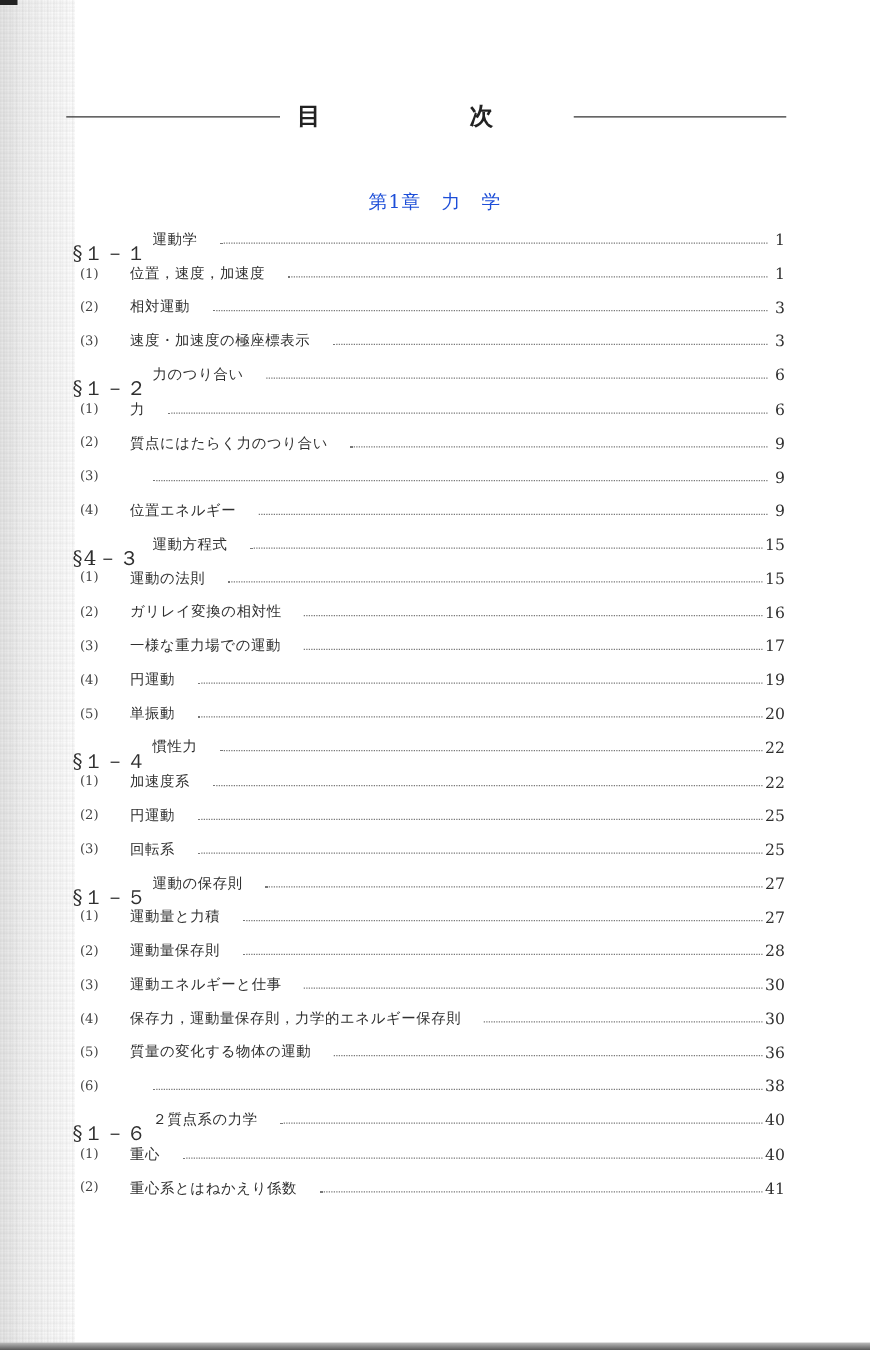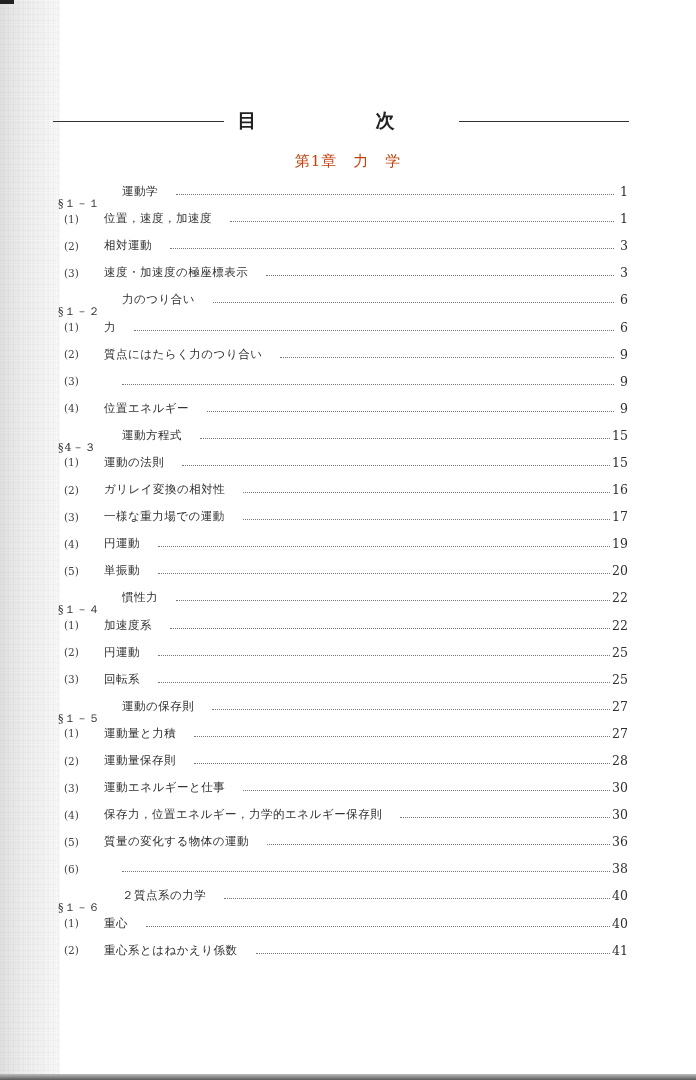--- a/index.html
+++ b/index.html
@@ -32,21 +32,21 @@
     background: linear-gradient(180deg, #bdbdbd, #5a5a5a);
   }
   .top-corner {
     position: absolute;
     left: 0; top: 0;
     width: 14px; height: 4px;
     background: #222;
   }
   .toc-header {
     position: absolute;
-    top: 108px;
+    top: 80px;
     left: 53px;
     width: 576px;
     height: 26px;
     display: flex;
     align-items: center;
   }
   .rule {
     flex: 1;
     height: 0;
     border-top: 1.5px solid #333;
@@ -62,21 +62,21 @@
     margin-right: -36px;
   }
   .rule.right { margin-left: 50px; }
   .chapter-title {
     position: absolute;
     top: 152px;
     left: 0;
     width: 696px;
     text-align: center;
     font-size: 15px;
-    color: #c2410c;
+    color: #1d4ed8;
     letter-spacing: 1px;
   }
   .toc-list {
     position: absolute;
     top: 178px;
     left: 58px;
     width: 570px;
   }
   .toc-row {
     height: 27.1px;
@@ -84,21 +84,21 @@
     align-items: center;
     font-size: 12px;
     color: #2f2f2f;
   }
   .toc-row .num {
     white-space: nowrap;
     flex: none;
   }
   .toc-row.section .num {
     width: 64px;
-    font-size: 11px;
+    font-size: 16px;
     letter-spacing: 1px;
     margin-top: 24px;
   }
   .toc-row.sub .num {
     width: 40px;
     margin-left: 6px;
     font-size: 10.5px;
     color: #444;
   }
   .toc-row .label {
@@ -271,21 +271,21 @@
     <span class="page">28</span>
   </div>
   <div class="toc-row sub">
     <span class="num">(3)</span>
     <span class="label">運動エネルギーと仕事</span>
     <span class="dots"></span>
     <span class="page">30</span>
   </div>
   <div class="toc-row sub">
     <span class="num">(4)</span>
-    <span class="label">保存力，位置エネルギー，力学的エネルギー保存則</span>
+    <span class="label">保存力，運動量保存則，力学的エネルギー保存則</span>
     <span class="dots"></span>
     <span class="page">30</span>
   </div>
   <div class="toc-row sub">
     <span class="num">(5)</span>
     <span class="label">質量の変化する物体の運動</span>
     <span class="dots"></span>
     <span class="page">36</span>
   </div>
   <div class="toc-row sub">

